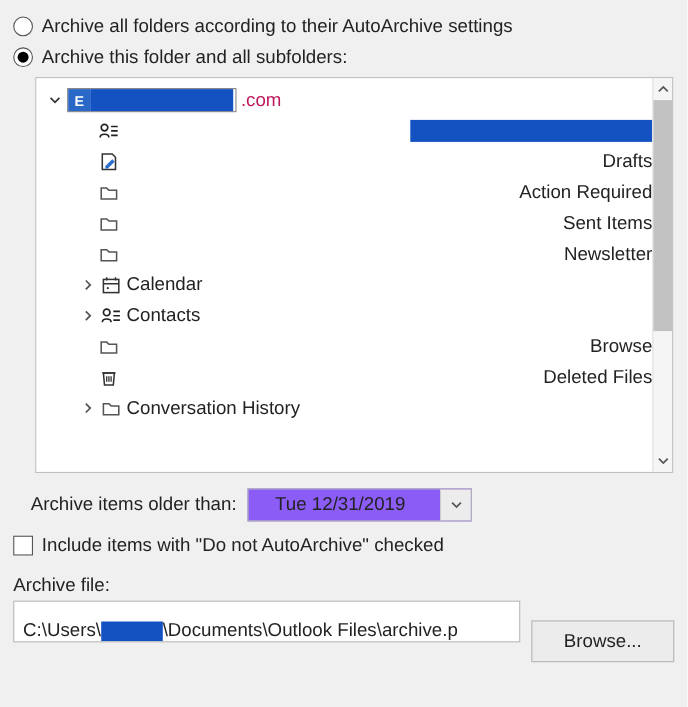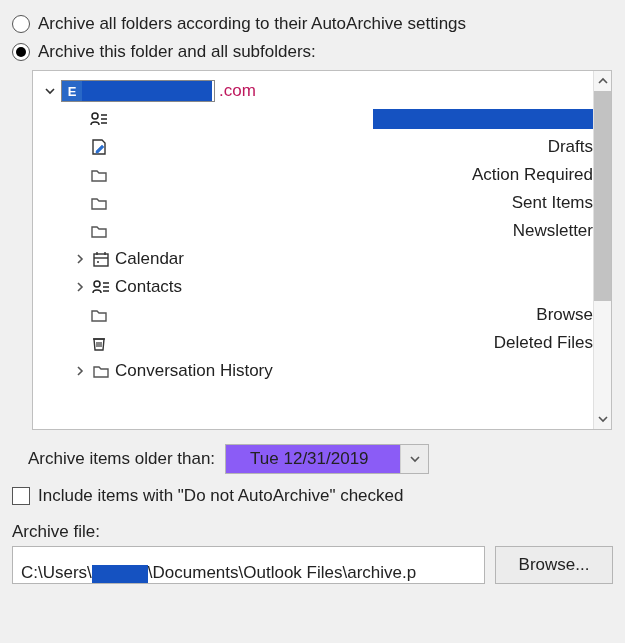--- a/index.html
+++ b/index.html
@@ -179,28 +179,29 @@
       flex: 1;
       border: 1px solid #b5b5b5;
       background: #fff;
       height: 38px;
       display: flex;
       align-items: flex-end;
       padding: 0 8px;
       overflow: hidden;
     }
     .browse-btn {
-      width: 118px;
+      width: 130px;
       height: 38px;
       margin-left: 10px;
       border: 1px solid #b5b5b5;
       background: #ececec;
       display: flex;
       align-items: center;
       justify-content: center;
+      margin-top: 18px;
     }
     svg { display: block; }
   </style>
 </head>
 <body>
 
 <div class="radio-row">
   <span class="radio-outer"></span>
   <span>Archive all folders according to their AutoArchive settings</span>
 </div>

